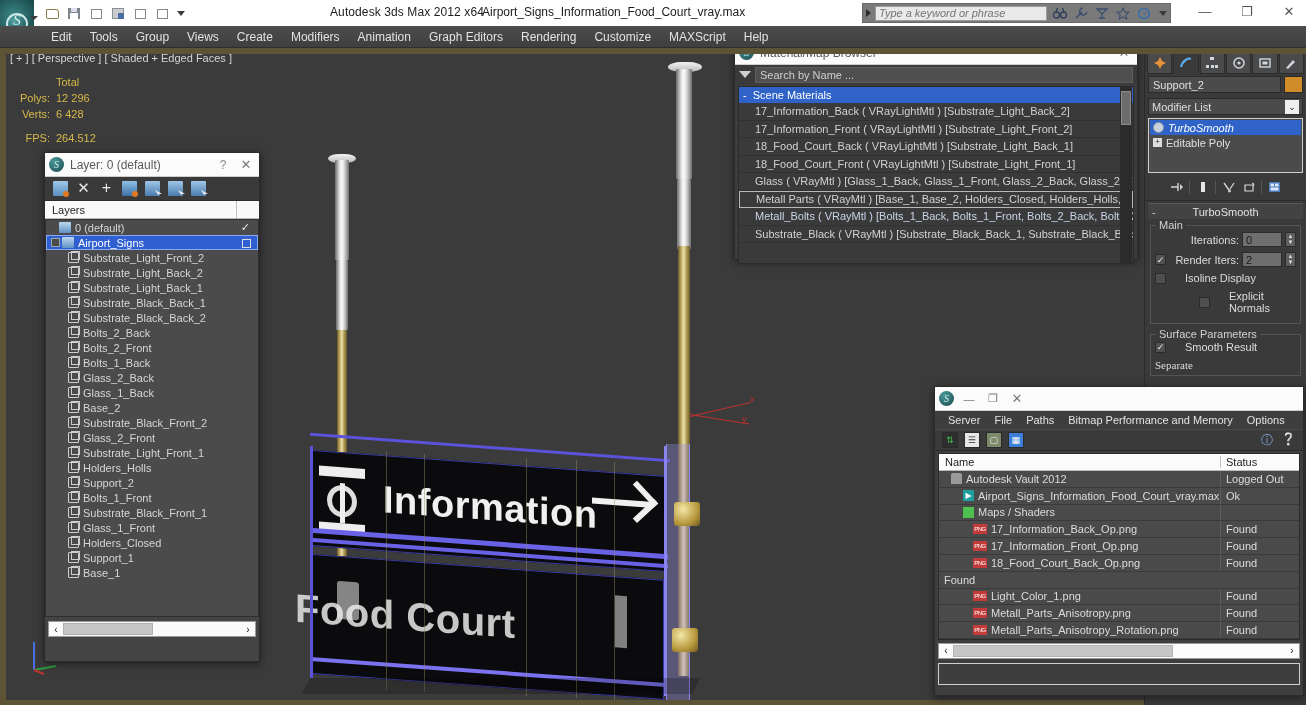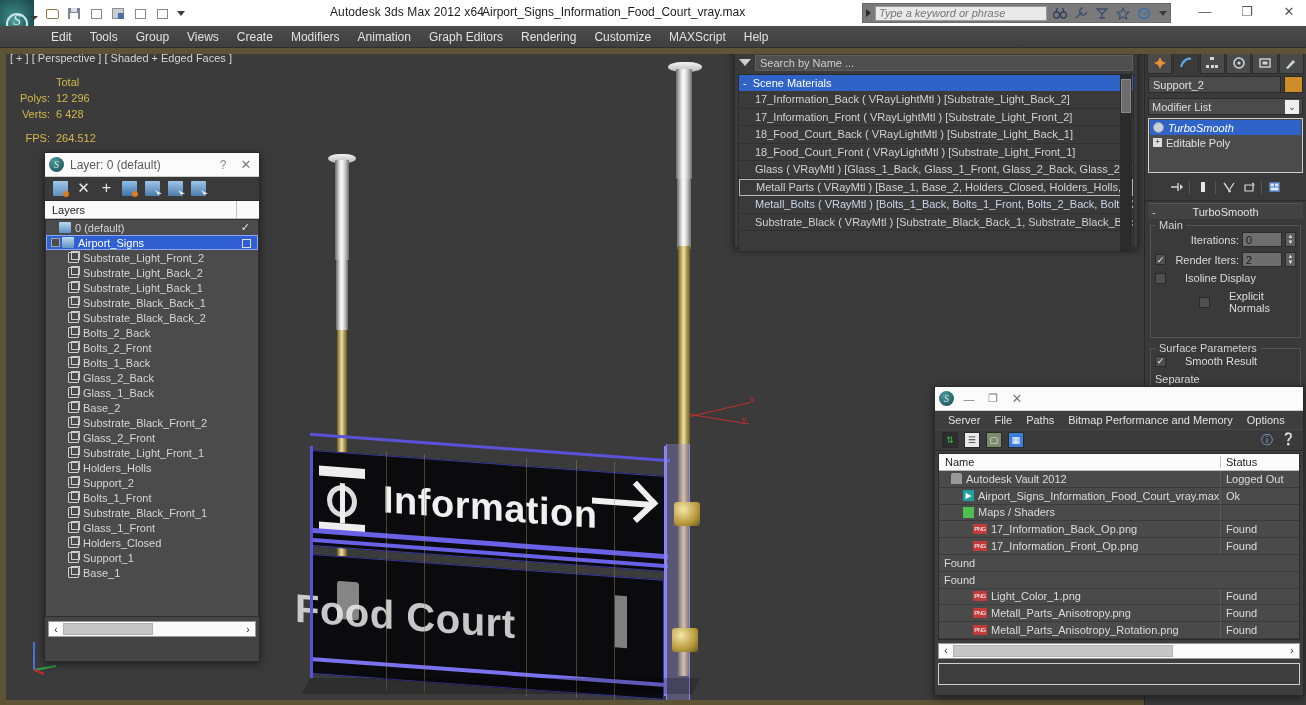--- a/index.html
+++ b/index.html
@@ -212,21 +212,21 @@
   .layer-row .check { position: absolute; right: 8px; color: #e8e8e8; font-size: 11px; }
   .layer-row .box { position: absolute; right: 6px; top: 3px; width: 9px; height: 9px; border: 1px solid #ddd; }
   .layer-hscroll {
     height: 16px; background: #fafafa; border: 1px solid #9a9a9a; display: flex; align-items: center;
     margin: 4px 3px 3px 3px; position: relative;
   }
   .hs-arrow { width: 14px; text-align: center; font-size: 10px; color: #222; }
   .hs-thumb { position: absolute; left: 14px; top: 1px; height: 12px; width: 90px; background: #c6c6c6; border:1px solid #b0b0b0; }
 
   
-  #matbrowser { left: 734px; top: 28px; width: 404px; height: 220px; background: #3c3c3c; }
+  #matbrowser { left: 734px; top: 40px; width: 404px; height: 220px; background: #3c3c3c; }
   .mb-search {
     height: 19px; background: #3a3a3a; display: flex; align-items: center; gap: 4px;
     padding: 2px 4px;
   }
   .mb-caret { width:0;height:0;border-left:6px solid transparent;border-right:6px solid transparent;border-top:7px solid #cfcfcf; }
   .mb-search-field {
     flex: 1; height: 16px; background: #4f4f4f; border: 1px solid #5e5e5e; color: #cfcfcf;
     font-size: 11px; padding: 0 4px; display: flex; align-items: center;
   }
   .mb-list {
@@ -573,33 +573,33 @@
         <span class="spinner-field">2</span>
         <span class="spinner-arrows">
             <span>▲</span>
             <span>▼</span>
           </span>
       </div>
       <div class="chk-row">
         <span class="chk"></span>
         <span>Isoline Display</span>
       </div>
-      <div class="chk-row" style="margin-bottom:19px;padding-left:44px;">
+      <div class="chk-row" style="margin-bottom:5px;padding-left:44px;">
         <span class="chk"></span>
         <span>Explicit Normals</span>
       </div>
     </div>
 
     <div class="group-box" style="margin-top:10px;">
       <span class="gb-title">Surface Parameters</span>
       <div class="chk-row">
         <span class="chk">✓</span>
         <span>Smooth Result</span>
       </div>
-      <div class="chk-row" style="margin-bottom:0;">
+      <div class="chk-row" style="margin-bottom:0;font-family:Liberation Serif, serif;">
         <span>Separate</span>
       </div>
     </div>
   </div>
 
   <div class="dlg" id="layer-dialog">
     <div class="dlg-title">
       <span class="dlg-ico">S</span>
       <span class="t">Layer: 0 (default)</span>
       <span class="help">?</span>
@@ -843,20 +843,24 @@
             <span class="s">Found</span>
           </div>
           <div class="at-row">
             <span class="n ind3">
               <span class="ico-png">PNG</span>
               <span>17_Information_Front_Op.png</span>
             </span>
             <span class="s">Found</span>
           </div>
           <div class="at-row">
+            <span class="n ind3">
+              <span class="ico-png">PNG</span>
+              <span>18_Food_Court_Back_Op.png</span>
+            </span>
             <span class="s">Found</span>
           </div>
           <div class="at-row">
             <span class="s">Found</span>
           </div>
           <div class="at-row">
             <span class="n ind3">
               <span class="ico-png">PNG</span>
               <span>Light_Color_1.png</span>
             </span>

